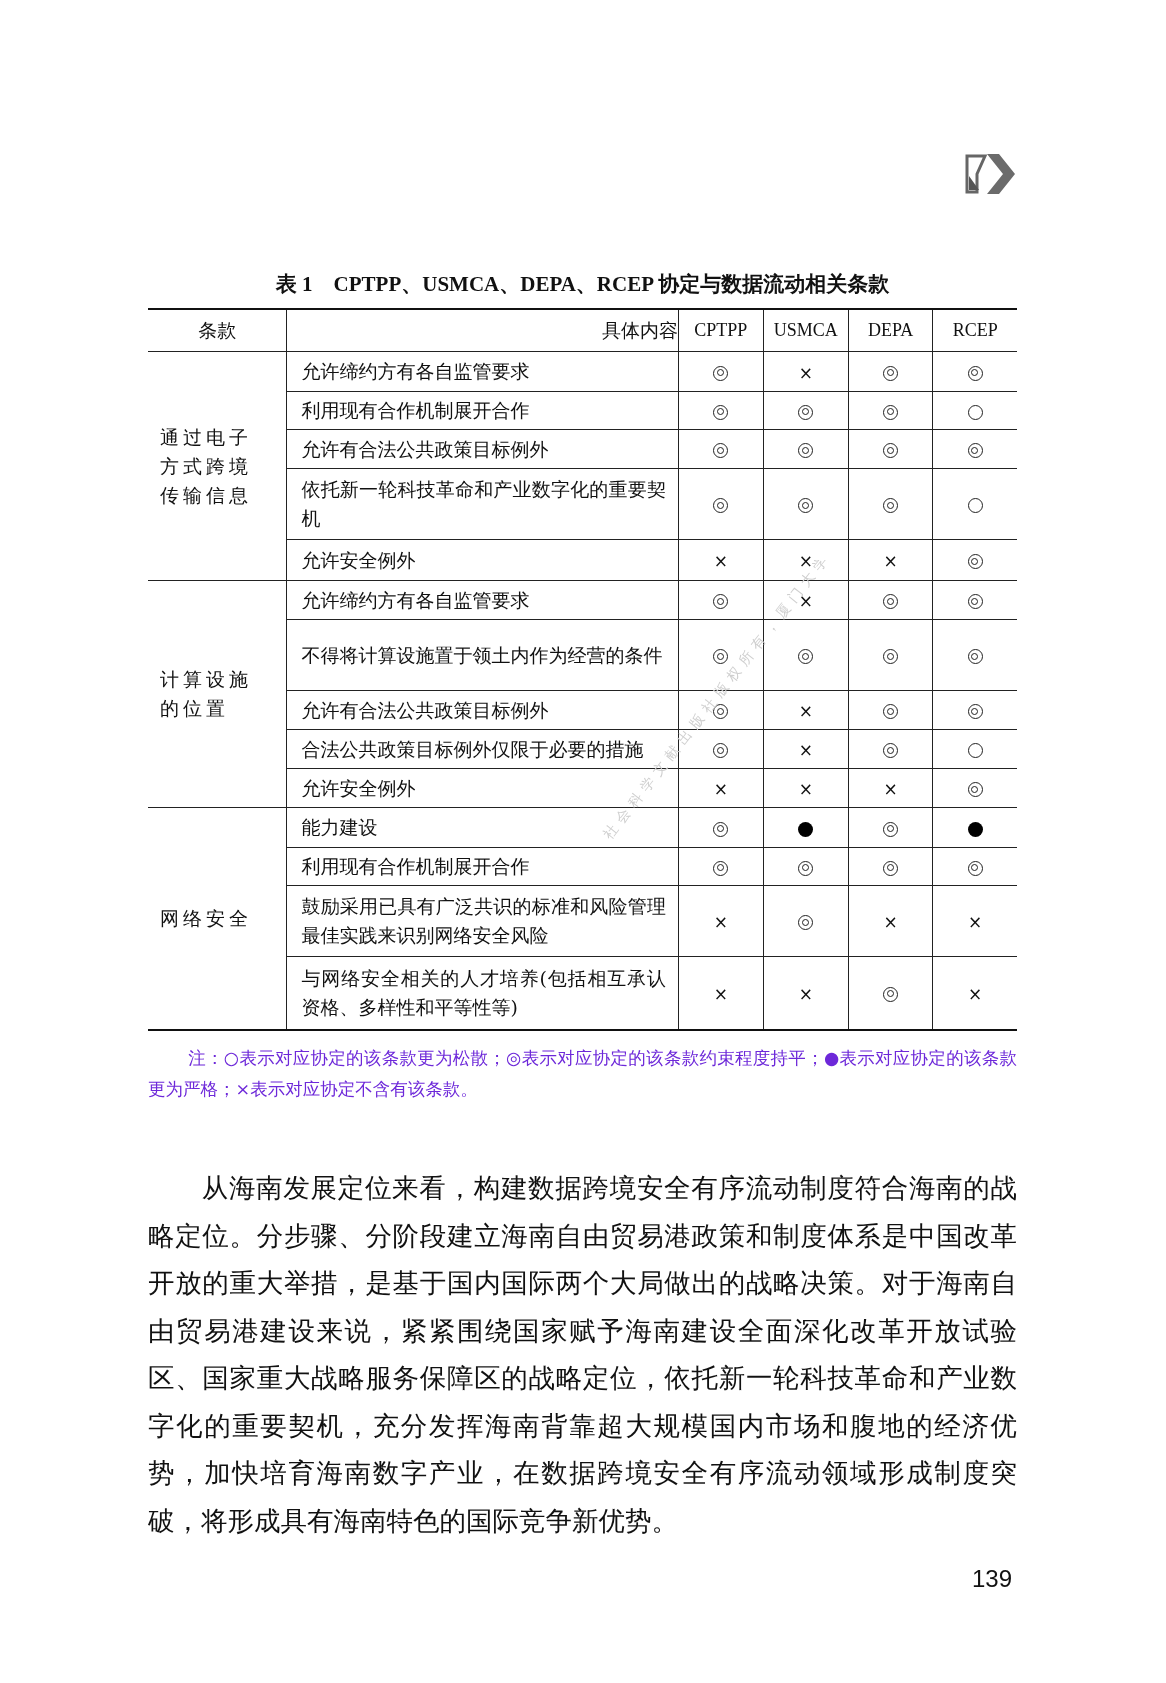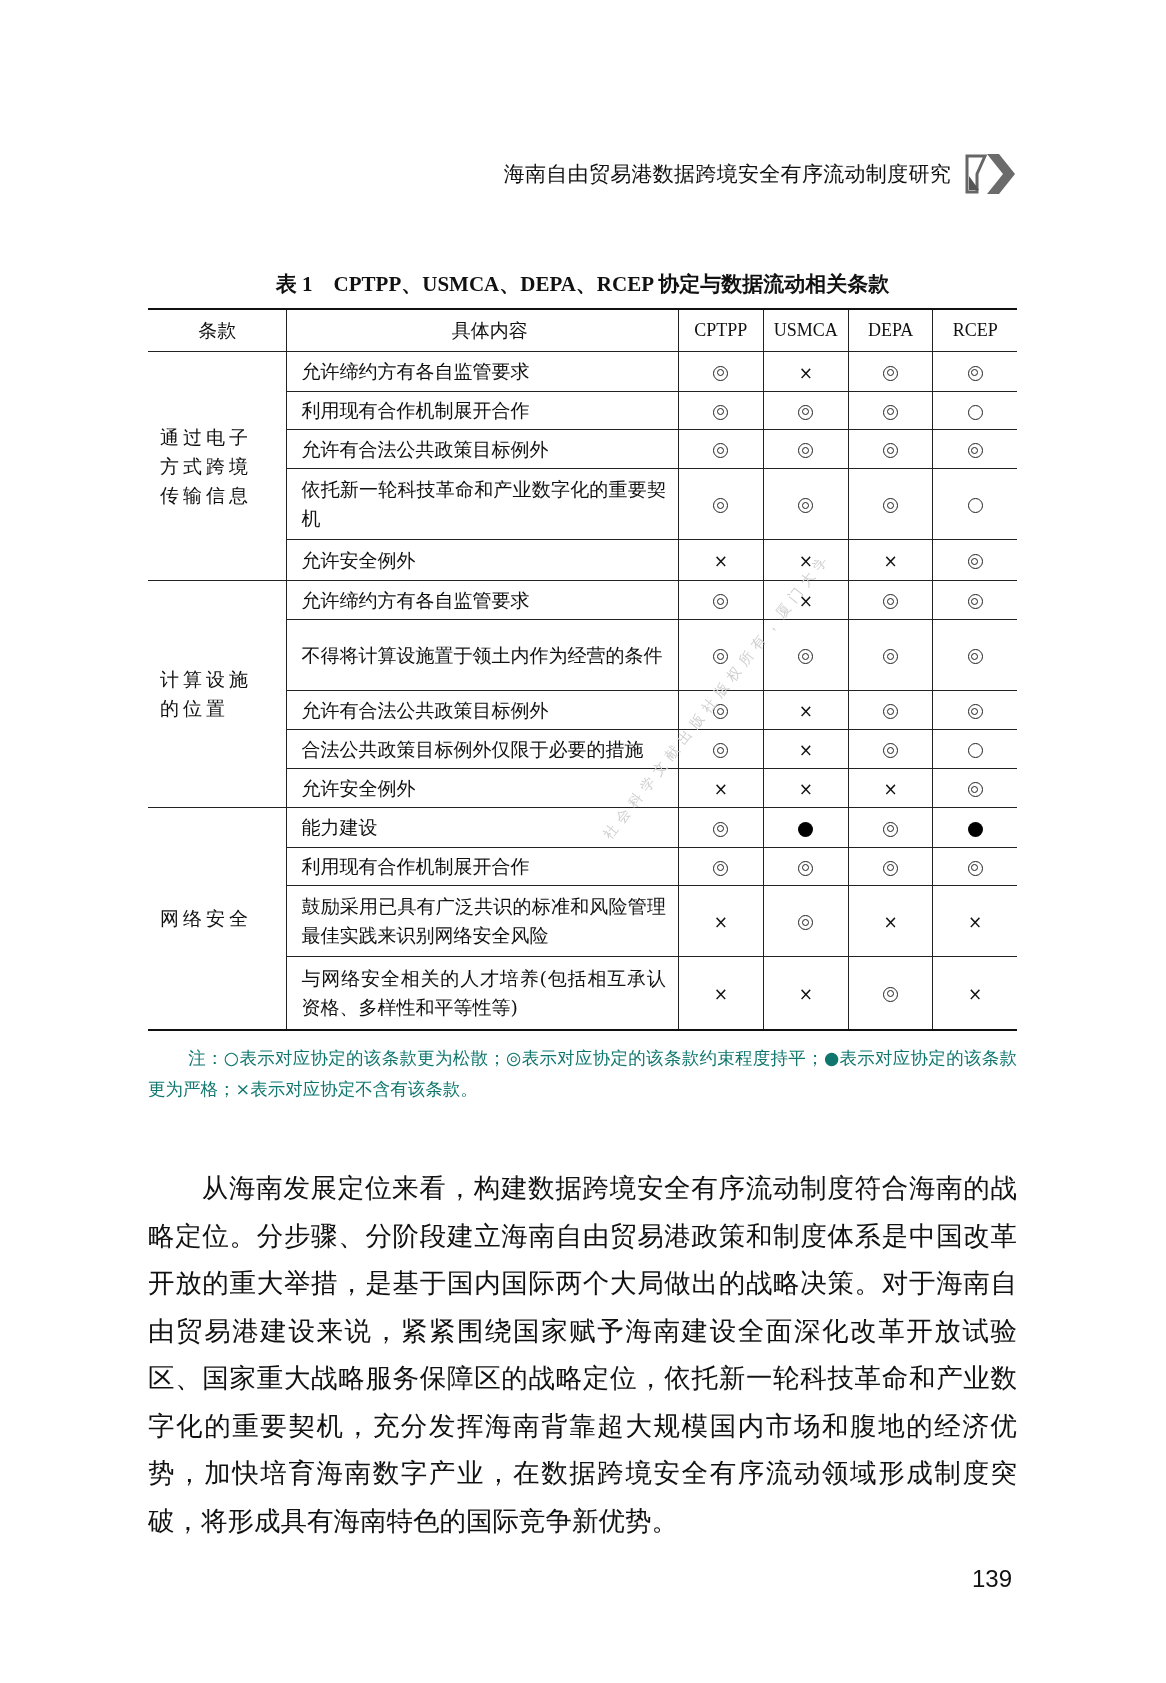--- a/index.html
+++ b/index.html
@@ -9,42 +9,41 @@
   .running-header .rh-logo { width:52px; height:44px; margin-left:14px; }
   .table-caption { position:absolute; top:270px; left:148px; width:869px; text-align:center; font-family:"Liberation Serif","DejaVu Serif",serif; font-weight:bold; font-size:21px; }
   table.data { position:absolute; top:308px; left:148px; width:869px; border-collapse:collapse; font-size:19px; font-family:"DejaVu Serif","Liberation Serif",serif; }
   table.data th, table.data td { border:1.3px solid #222; padding:0; vertical-align:middle; }
   table.data tr:first-child th { border-top:2.5px solid #111; }
   table.data tr.last td { border-bottom:2.5px solid #111; }
   table.data th:first-child, table.data td.clause { border-left:none; }
   table.data th:last-child, table.data td:last-child { border-right:none; }
   table.data th { font-weight:normal; height:41px; font-size:19px; }
   table.data th.col-clause { width:142px; text-align:center; }
-  table.data th.col-content { width:389px; text-align:center; padding-left:14px; }
+  table.data th.col-content { width:389px; text-align:right; padding-left:14px; }
   table.data th.agr { width:85px; text-align:center; font-family:"Liberation Serif",serif; font-size:18px;margin-top:20px; }
   td.clause { text-align:left; padding:0 12px !important; font-size:19px; line-height:29px; letter-spacing:4px; }
   td.content { padding:4px 12px 4px 14px !important; line-height:29px; text-align:justify; }
   td.mark { text-align:center; font-size:18px; }
   .sym-double { display:inline-block; width:15px; height:15px; border:1.6px solid #222; border-radius:50%; position:relative; box-sizing:border-box; vertical-align:middle; }
   .sym-double::after { content:""; position:absolute; left:2.5px; top:2.5px; width:7px; height:7px; border:1.3px solid #222; border-radius:50%; box-sizing:border-box; }
   .sym-open { display:inline-block; width:15px; height:15px; border:1.6px solid #222; border-radius:50%; box-sizing:border-box; vertical-align:middle; }
   .sym-filled { display:inline-block; width:15px; height:15px; background:#000; border-radius:50%; vertical-align:middle; }
   .sym-x { font-family:"DejaVu Sans",sans-serif; font-size:17px; vertical-align:middle; }
-  .note { position:absolute; top:1043px; left:148px; width:869px; font-size:17.5px; line-height:31px; color:#0f766e; font-family:"DejaVu Serif","Liberation Serif",serif; text-align:justify; }
+  .note { position:absolute; top:1043px; left:148px; width:869px; font-size:17.5px; line-height:31px; color:#6d28d9; font-family:"DejaVu Serif","Liberation Serif",serif; text-align:justify; }
   .note .indent { display:inline-block; width:40px; }
   .body-para { position:absolute; top:1165px; left:148px; width:869px; font-size:26.5px; line-height:47.5px; text-align:justify; font-family:Liberation Sans, sans-serif; }
   .body-para .indent { display:inline-block; width:53px; }
   .page-number { position:absolute; top:1565px; left:972px; font-family:"Liberation Sans","DejaVu Sans",sans-serif; font-size:24px; }
   .watermark { position:absolute; left:590px; top:560px; width:300px; height:300px; pointer-events:none; }
 </style>
 </head>
 <body>
 
 <div class="running-header">
-  <span class="rh-text">海南自由贸易港数据跨境安全有序流动制度研究</span>
   <svg class="rh-logo" viewBox="0 0 52 44">
     <polygon points="2,4 20,4 12,22 12,40 2,40" fill="#fff" stroke="#666" stroke-width="3"></polygon>
     <polygon points="4,38 4,24 14,38" fill="#555"></polygon>
     <polygon points="22,2 34,2 50,22 34,42 22,42 38,22" fill="#6b6b6b"></polygon>
   </svg>
 </div>
 
 <div class="table-caption">表 1　CPTPP、USMCA、DEPA、RCEP 协定与数据流动相关条款</div>
 
 <table class="data">

